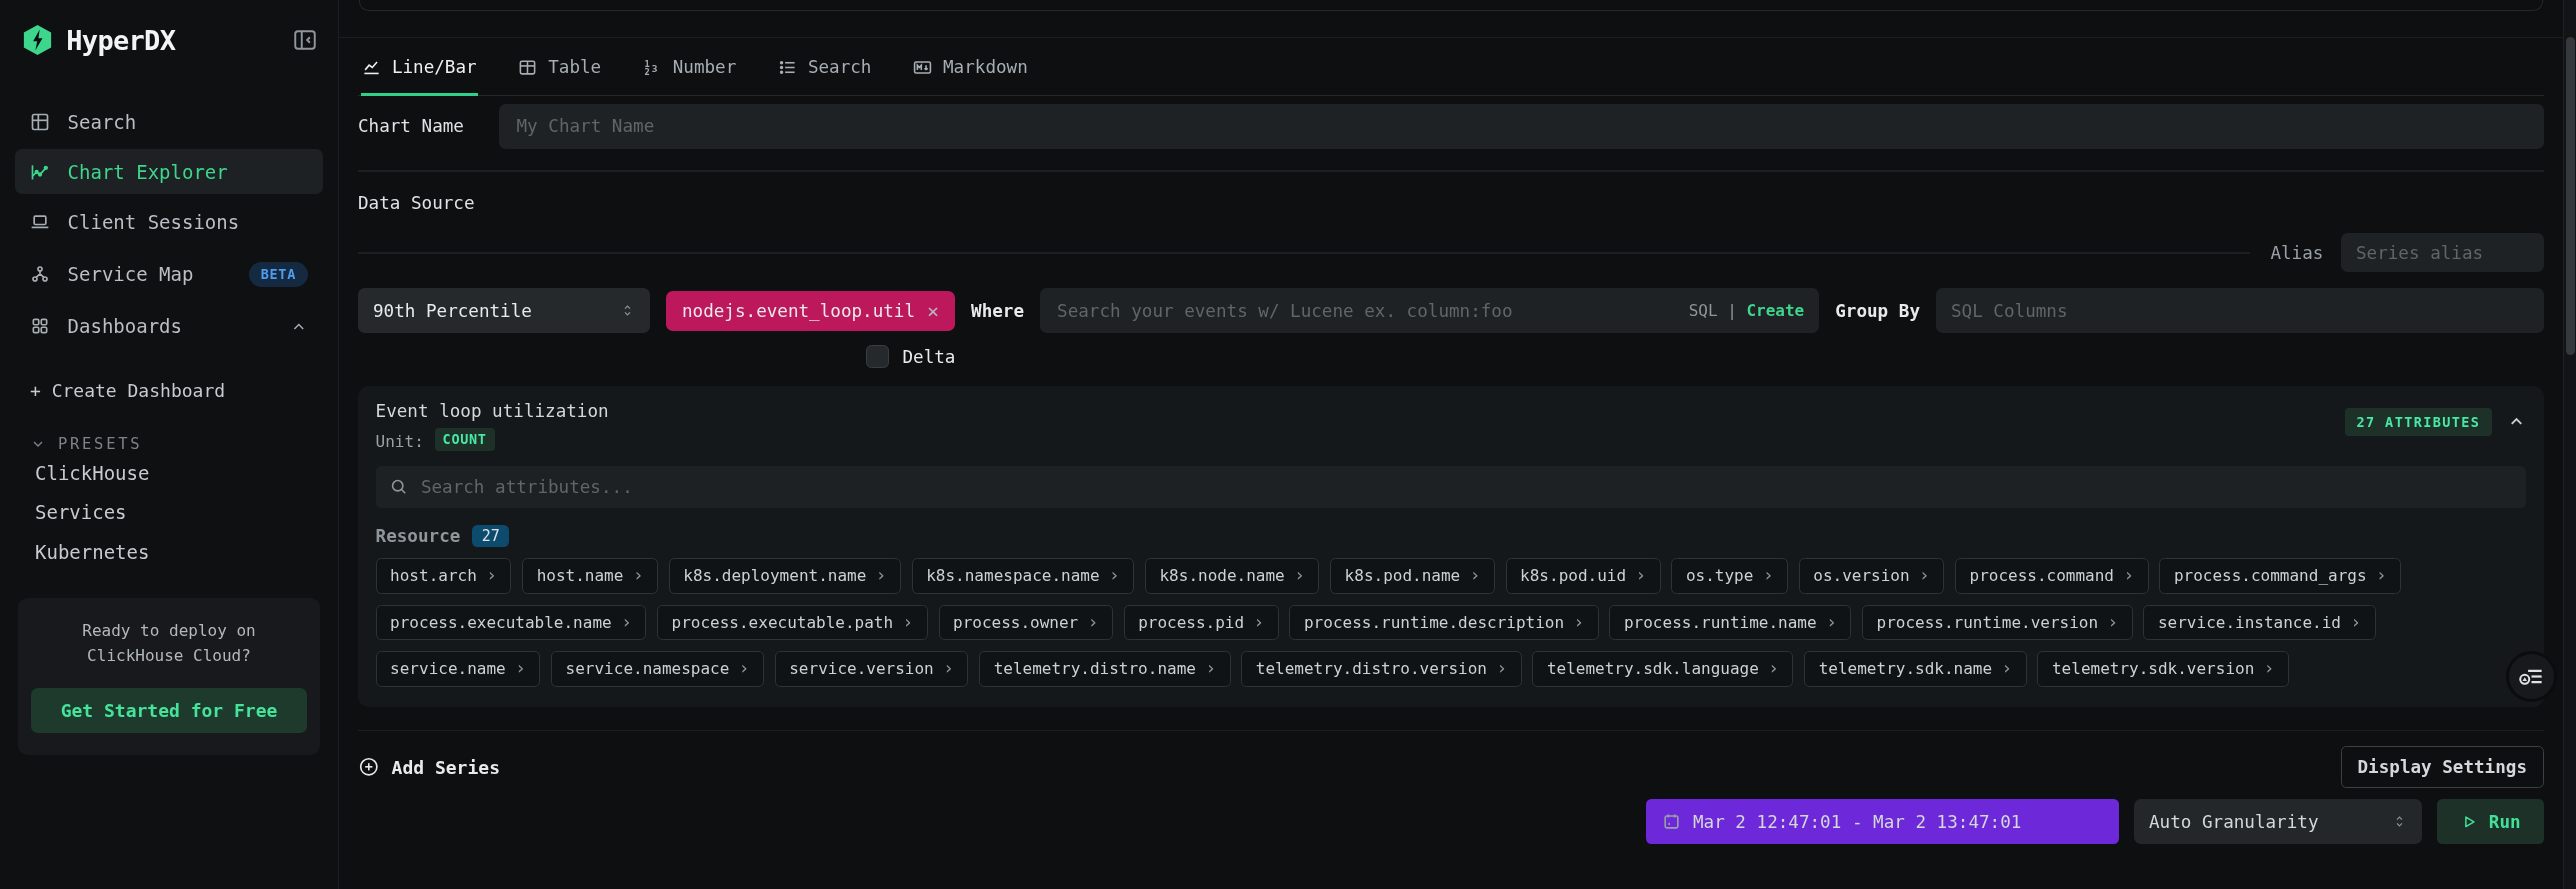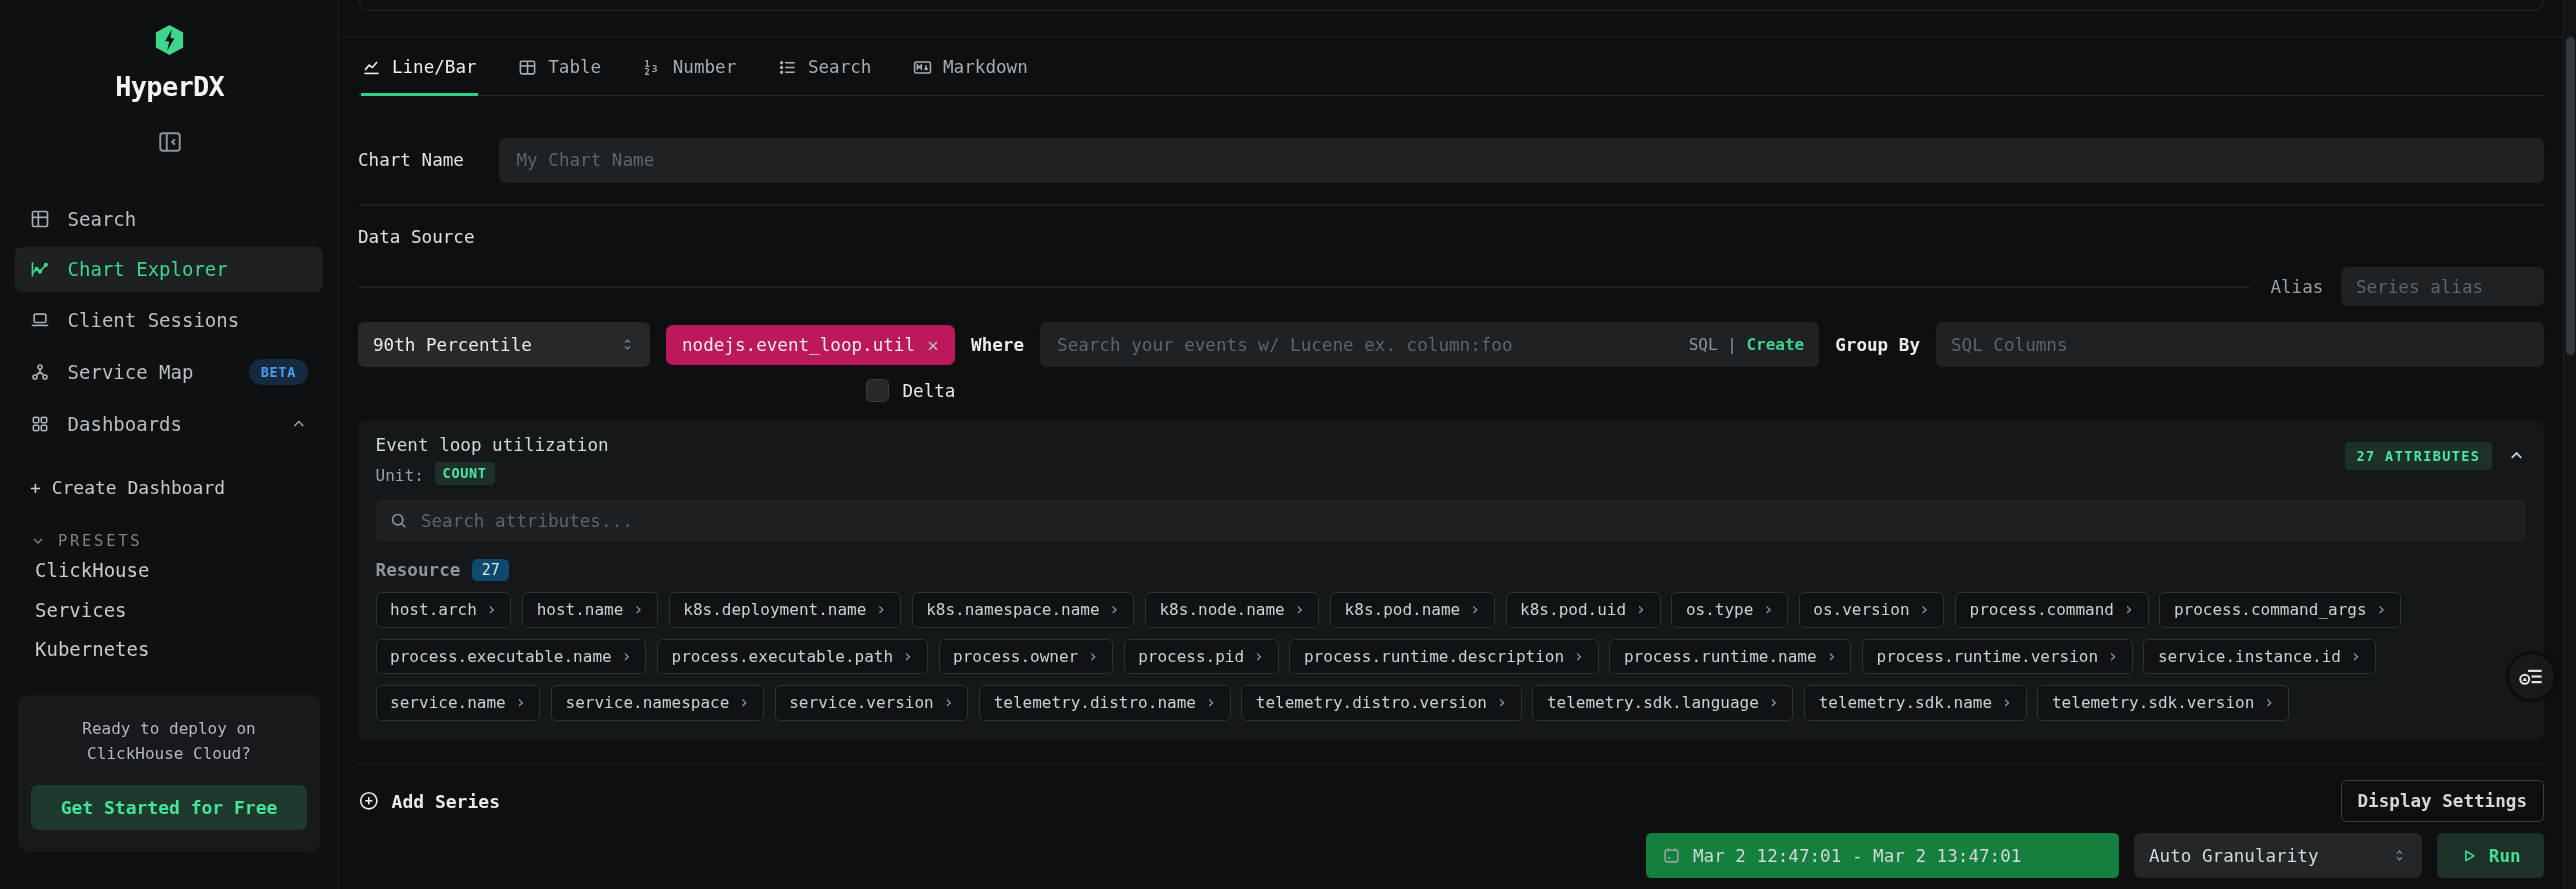--- a/index.html
+++ b/index.html
@@ -1,21 +1,21 @@
 <!DOCTYPE html>
 <html style="font-size:10.8px"><head>
 <meta charset="utf-8">
 <style>
   html,body{margin:0;padding:0;background:#0b0d0e;}
   *{box-sizing:border-box;font-family:"DejaVu Sans Mono","Liberation Mono",monospace;}
   .app{width:2576px;height:889px;display:flex;overflow:hidden;background:#0d0f10;position:relative;}
 
   
   .sidebar{width:339px;min-width:339px;background:#0e1012;border-right:1.4px solid #1b1f21;padding:0 15px;display:flex;flex-direction:column;}
-  .brand-row{display:flex;align-items:center;gap:13.5px;padding:23px 5.4px 0 6.8px;flex-direction:column;}
+  .brand-row{display:flex;align-items:center;gap:13.5px;padding:23px 5.4px 0 6.8px;}
   .brand{font-size:27px;font-weight:bold;color:#f2f4f5;letter-spacing:-0.7px;}
   .brand-spacer{flex:1;}
   .icon{display:inline-flex;align-items:center;justify-content:center;}
   .nav{margin-top:42px;display:flex;flex-direction:column;gap:5.4px;}
   .nav-item{display:flex;align-items:center;gap:17.6px;padding:11.5px 15px;border-radius:6.8px;font-size:19px;color:#b9bfc3;cursor:pointer;}
   .nav-item .icon{color:#a7aeb3;}
   .nav-item.active{background:#1d2124;color:#3dd68c;}
   .nav-item.active .icon{color:#3dd68c;}
   .beta-badge{margin-left:auto;background:#152a40;color:#4d9ef0;font-size:13.5px;font-weight:bold;letter-spacing:0.7px;padding:4.7px 12px;border-radius:675px;}
   .nav-chevron{margin-left:auto;color:#8f969b;}
@@ -38,21 +38,21 @@
   .tab.active{color:#eef1f2;border-bottom-color:#2fd08a;}
   .tab .icon{color:inherit;}
 
   .row{display:flex;align-items:center;}
   .field-label{font-size:17.6px;color:#dfe3e5;white-space:nowrap;}
   .muted-label{font-size:17.6px;color:#9aa1a6;white-space:nowrap;}
   input{outline:none;border:none;background:transparent;color:#e8ebec;font-size:17.6px;}
   input::placeholder{color:#5f656a;}
   .text-input{background:#1f2225;border-radius:6.8px;height:45px;padding:0 17.6px;}
 
-  .chart-name-row{margin-top:42px;gap:35px;}
+  .chart-name-row{margin-top:8px;gap:35px;}
   .chart-name-row .text-input{flex:1;}
   .divider.after-name{margin-top:21.6px;}
 
   .data-source-row{margin-top:21.6px;gap:43px;}
   .select{background:#26292c;border-radius:6.8px;height:42px;display:flex;align-items:center;gap:12px;padding:0 15px;font-size:17.6px;color:#e8ebec;cursor:pointer;}
   .select .spacer{flex:1;}
   .schema-link{color:#3dd68c;font-weight:bold;font-size:16px;}
   .updown{color:#8b9196;}
 
   .alias-row{margin-top:20px;}
@@ -90,21 +90,21 @@
   .chips{margin-top:10.8px;display:flex;flex-wrap:wrap;gap:10.8px;}
   .chip{display:flex;align-items:center;gap:9.5px;background:#101315;border:1.4px solid #2e3336;border-radius:5.4px;padding:7.4px 13.5px;font-size:16px;color:#ccd1d4;cursor:pointer;}
   .chip .chev{color:#8f969b;font-size:17.6px;line-height:1;}
 
   .divider.after-panel{margin-top:23px;}
   .footer-row{padding-top:15px;display:flex;justify-content:space-between;align-items:center;}
   .add-series{display:flex;align-items:center;gap:12px;font-size:18px;font-weight:bold;color:#e8ebec;cursor:pointer;}
   .btn-outline{background:transparent;border:1.4px solid #3c4144;border-radius:5.4px;padding:10px 16px;font-size:17.6px;font-weight:bold;color:#d3d8da;cursor:pointer;}
 
   .bottom-bar{margin-top:10.8px;display:flex;justify-content:flex-end;align-items:center;gap:15px;}
-  .date-range{width:473px;height:45px;background:#15803d;border-radius:5.4px;display:flex;align-items:center;gap:12px;padding:0 16px;font-size:17.6px;color:#d3d8da;cursor:pointer;}
+  .date-range{width:473px;height:45px;background:#6d28d9;border-radius:5.4px;display:flex;align-items:center;gap:12px;padding:0 16px;font-size:17.6px;color:#d3d8da;cursor:pointer;}
   .date-range .icon{color:#9aa1a6;}
   .granularity{width:288px;height:45px;background:#24272a;justify-content:space-between;font-size:17.6px;color:#d3d8da;}
   .run-btn{width:107px;height:45px;background:#1d3129;border:none;border-radius:5.4px;display:flex;align-items:center;justify-content:center;gap:10.8px;font-size:17.6px;font-weight:bold;color:#41e296;cursor:pointer;}
 
   .fab{position:absolute;right:19px;top:651px;width:51px;height:51px;border-radius:50%;background:#17191c;border:3.4px solid #0a0c0d;display:flex;align-items:center;justify-content:center;color:#dfe3e5;cursor:pointer;}
 
   .scrollbar{position:absolute;right:0;top:0;width:13.5px;height:100%;background:#121415;border-left:0.7px solid #1d2123;}
   .scroll-thumb{position:absolute;top:37px;left:2px;width:9.5px;height:318px;border-radius:4.7px;background:#34393d;}
 </style>
 </head>

